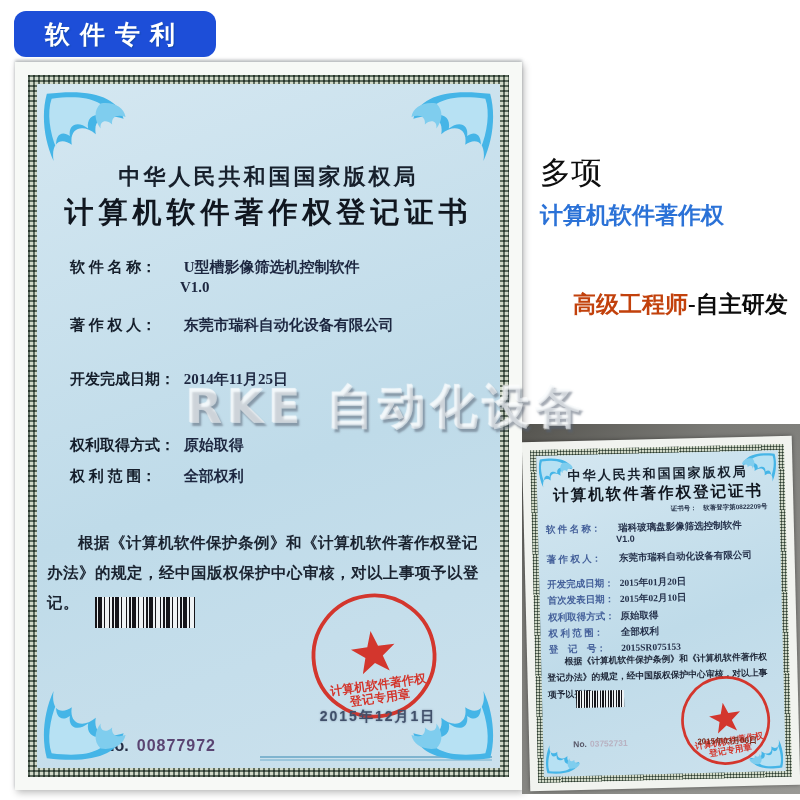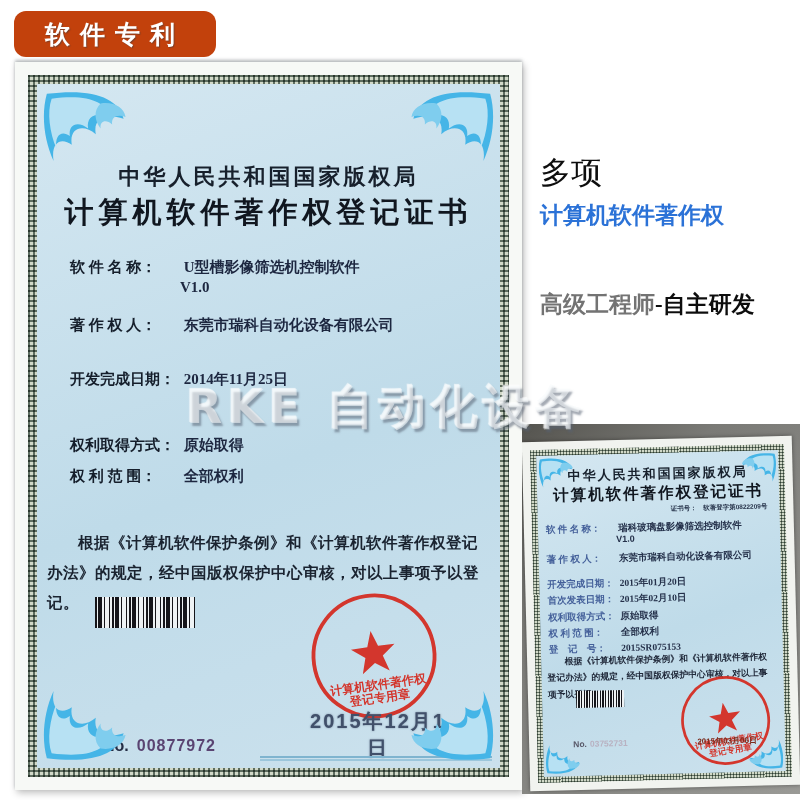--- a/index.html
+++ b/index.html
@@ -1,21 +1,21 @@
 <!DOCTYPE html>
 <html><head>
 <meta charset="utf-8">
 <style>
   * { margin:0; padding:0; box-sizing:border-box; }
   html,body { width:800px; height:800px; background:#ffffff; overflow:hidden;
               font-family:"Liberation Sans","DejaVu Sans",sans-serif; }
 
   
   .badge { position:absolute; left:14px; top:11px; width:202px; height:46px;
-           background:#c2410c; border-radius:12px; z-index:40;
+           background:#1d4ed8; border-radius:12px; z-index:40;
            display:flex; align-items:center; justify-content:center;
            color:#fff; font-size:25px; font-weight:bold; letter-spacing:10px;
            font-family:"Liberation Serif","DejaVu Serif",serif;
            text-shadow:1px 1px 1px rgba(0,60,90,.35); }
 
   
   .main-cert { position:absolute; left:15px; top:62px; width:507px; height:728px;
                background:#f7f9f6; z-index:1;
                box-shadow:0 -2px 3px rgba(70,80,85,.35), 2px 3px 7px rgba(0,0,0,.25); }
   .frame { position:absolute; background:
@@ -55,21 +55,21 @@
   .main-cert .barcode { left:80px; top:535px; width:100px; height:31px; }
 
   .seal { position:absolute; opacity:.92; transform:rotate(-8deg); }
   .main-cert .seal { left:293px; top:528px; width:132px; height:132px; }
   .seal svg { width:100%; height:100%; }
   .seal .ring { font-size:12.5px; font-weight:bold; letter-spacing:2.6px; fill:#d5281d;
                 font-family:"Liberation Serif","DejaVu Serif",serif; }
   .seal .sline { font-size:11px; font-weight:bold; fill:#d5281d; text-anchor:middle;
                  font-family:"Liberation Serif","DejaVu Serif",serif; }
   .m-sealdate { position:absolute; left:288px; top:646px; width:150px; text-align:center;
-                font-size:20px; font-weight:bold; color:#41506a; letter-spacing:2px;
+                font-size:14px; font-weight:bold; color:#41506a; letter-spacing:2px;
                 text-shadow:0 0 2px rgba(65,80,106,.6); }
   .m-serial { position:absolute; left:88px; top:640px; font-size:16px; font-weight:bold;margin-top:35px; }
   .m-serial .no { color:#232c44; margin-right:8px; }
   .m-serial .num { color:#5a4472; letter-spacing:1px; }
   .m-line { position:absolute; left:245px; right:30px; top:694px; height:2px;
             background:#7fb4cf; box-shadow:0 3px 0 #9cc6db; }
 
   
   .watermark { position:absolute; left:186px; top:376px; z-index:30; white-space:nowrap;
                font-size:47px; font-weight:bold; letter-spacing:5px;
@@ -79,21 +79,21 @@
 
   
   .side { position:absolute; left:540px; top:152px; z-index:5; white-space:nowrap; }
   .side .big { font-size:31px; font-weight:normal; color:#0d0d0d;
                font-family:"Liberation Serif","DejaVu Serif",serif; }
   .side .blue { font-size:23px; font-weight:bold; color:#2b72d7; margin-top:6px;
                 font-family:"Liberation Serif","DejaVu Serif",serif; }
   .side .gap { height:52px; }
   .side .mixed { font-size:23px; font-weight:bold; margin-top:6px;
                  font-family:"Liberation Serif","DejaVu Serif",serif; }
-  .side .mixed .b { color:#737373; }
+  .side .mixed .b { color:#c2410c;margin-left:33px; }
   .side .mixed .k { color:#0d0d0d;text-align:right; }
 
   
   .small-photo { position:absolute; left:522px; top:424px; width:278px; height:370px;
                  background:linear-gradient(135deg,#55544f 0%,#7a7a76 30%,#9a9a96 100%);
                  z-index:20; overflow:hidden; }
   .small-paper { position:absolute; left:4px; right:4px; top:15px; bottom:6px;
                  background:#f1f3ef; transform:rotate(-1.4deg); transform-origin:50% 50%;
                  box-shadow:0 0 4px rgba(0,0,0,.4); }
   .small-paper .frame { inset:8px;

